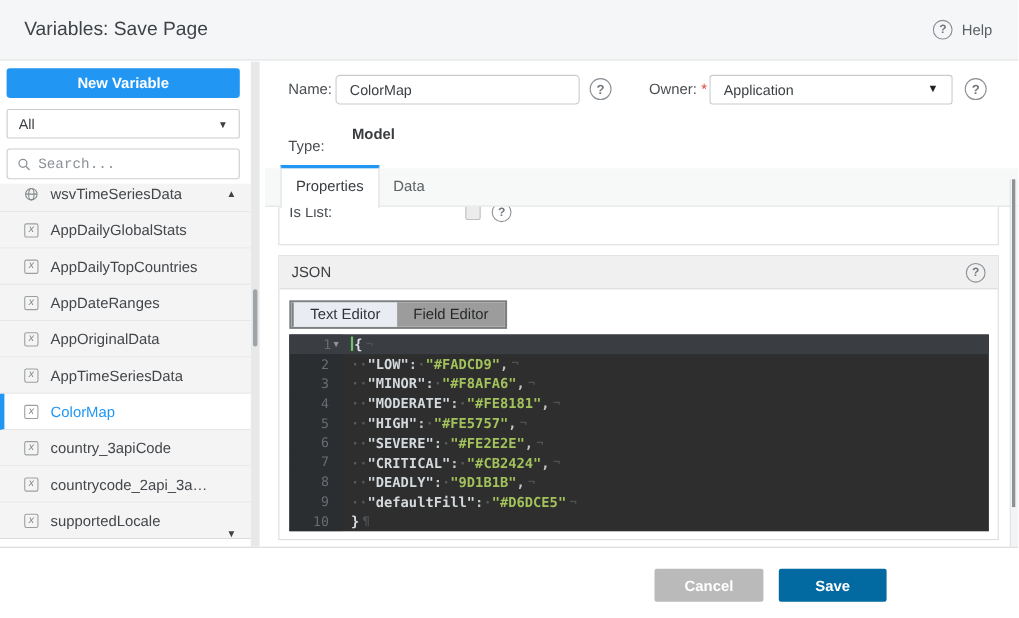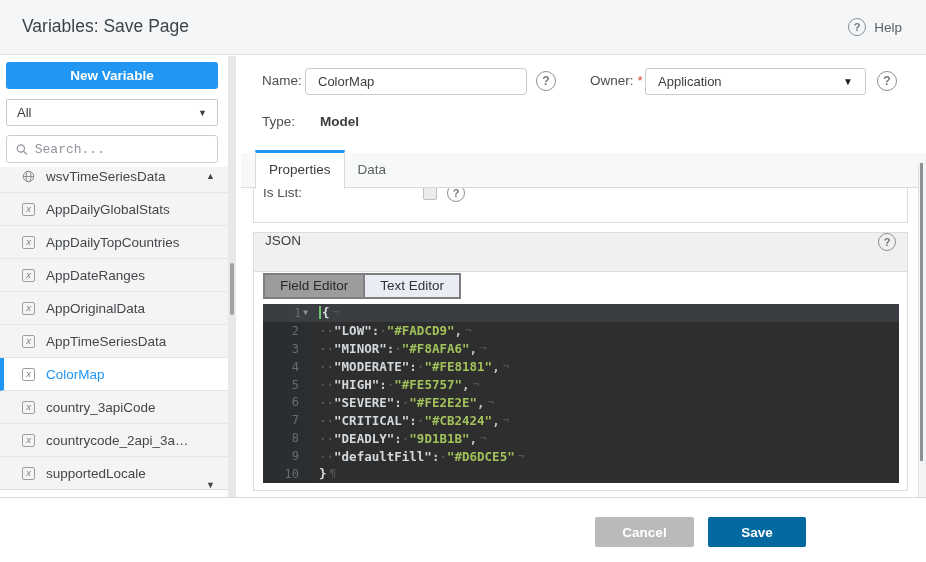--- a/index.html
+++ b/index.html
@@ -58,43 +58,43 @@
   .name-input { position:absolute; left:64px; top:12px; width:222px; height:27px;
     border:1px solid #c9cbcd; border-radius:4px; padding:0 12px; font-size:13px;
     font-family:"Liberation Sans", sans-serif; color:#3c4043; outline:none; }
   .owner-select { position:absolute; left:404px; top:12px; width:221px; height:27px;
     border:1px solid #c9cbcd; border-radius:3px; background:#fff; cursor:pointer;
     display:flex; align-items:center; padding:0 12px; font-size:13px; color:#3c4043; }
   .owner-select .caret { margin-left:auto; font-size:10px; color:#222; }
   .help1 { position:absolute; left:295px; top:15px; }
   .help2 { position:absolute; left:636px; top:15px; }
   .type-value { position:absolute; left:79px; top:56px; font-size:13.5px; font-weight:bold; color:#3a3d40; line-height:20px; }
-  .type-lbl { top:56px; line-height:20px; }
+  .type-lbl { top:67px; line-height:20px; }
 
   
   .tabbar { position:absolute; left:0; top:97px; width:685px; height:35px;
     background:#f7f8f8; border-bottom:1px solid #dcdcdc; display:flex; padding-left:14px; }
   .tab { height:35px; line-height:34px; padding:0 13px; font-size:13.5px; color:#5c6165; cursor:pointer; }
   .tab.active { position:relative; z-index:2; height:39px; margin-top:-3px;
     border-top:3px solid #2196f3; border-left:1px solid #dcdcdc; border-right:1px solid #dcdcdc;
     background:#fff; color:#3a3d40; line-height:33px; }
 
   
   .content { position:absolute; left:0; top:132px; width:685px; height:309px; overflow:hidden; background:#fff; }
   .islist-panel { position:absolute; left:12px; top:-5px; width:655px; height:40px;
     border:1px solid #ddd; background:#fff; }
   .islist-lbl { position:absolute; left:9px; top:1px; font-size:13.5px; color:#4a4e52; }
   .checkbox { position:absolute; left:169px; top:2px; width:14px; height:14px;
     border:1px solid #bcbec0; border-radius:2px; background:#ececec; cursor:pointer; }
   .help3 { position:absolute; left:193px; top:0px; }
 
   .json-panel { position:absolute; left:12px; top:44px; width:655px; height:259px;
     border:1px solid #ddd; background:#fff; }
-  .json-header { height:39px; background:#f0f0f0; border-bottom:1px solid #ddd;
-    display:flex; padding:0 11px; }
+  .json-header { height:30px; background:#f0f0f0; border-bottom:1px solid #ddd;
+    display:flex; align-items:center; padding:0 11px; }
   .json-header .jtitle { font-size:13.5px; color:#3b3e41; }
   .json-header .qcircle { margin-left:auto; }
   .seg-control { position:absolute; left:9px; top:40px; display:flex;
     border:2px solid #7d7f81; cursor:pointer; }
   .seg { height:22px; line-height:22px; padding:0 15px; font-size:13.5px; color:#303336; }
   .seg.active { background:#9c9c9c; color:#26282a; }
   .seg.inactive { background:#e9edf3; border-left:2px solid #7d7f81; }
 
   
   .editor { position:absolute; left:9px; top:71px; width:636px; height:179px;
@@ -242,22 +242,22 @@
         <span class="checkbox"></span>
         <span class="help3 qcircle">?</span>
       </div>
 
       <div class="json-panel">
         <div class="json-header">
           <span class="jtitle">JSON</span>
           <span class="qcircle">?</span>
         </div>
         <div class="seg-control">
+            <div class="seg inactive">Text Editor</div>
             <div class="seg active">Field Editor</div>
-            <div class="seg inactive">Text Editor</div>
           </div>
         <div class="editor">
             <div class="cline active"><span class="gut">1<span class="fold">▼</span></span><span class="codepart"><span class="caret-bar"></span><span class="tk-brace">{</span><span class="tk-mark">¬</span></span></div>
             <div class="cline"><span class="gut">2</span><span class="codepart"><span class="tk-ws">··</span><span class="tk-key">"LOW"</span><span class="tk-punct">:</span><span class="tk-ws">·</span><span class="tk-value">"#FADCD9"</span><span class="tk-punct">,</span><span class="tk-mark">¬</span></span></div>
             <div class="cline"><span class="gut">3</span><span class="codepart"><span class="tk-ws">··</span><span class="tk-key">"MINOR"</span><span class="tk-punct">:</span><span class="tk-ws">·</span><span class="tk-value">"#F8AFA6"</span><span class="tk-punct">,</span><span class="tk-mark">¬</span></span></div>
             <div class="cline"><span class="gut">4</span><span class="codepart"><span class="tk-ws">··</span><span class="tk-key">"MODERATE"</span><span class="tk-punct">:</span><span class="tk-ws">·</span><span class="tk-value">"#FE8181"</span><span class="tk-punct">,</span><span class="tk-mark">¬</span></span></div>
             <div class="cline"><span class="gut">5</span><span class="codepart"><span class="tk-ws">··</span><span class="tk-key">"HIGH"</span><span class="tk-punct">:</span><span class="tk-ws">·</span><span class="tk-value">"#FE5757"</span><span class="tk-punct">,</span><span class="tk-mark">¬</span></span></div>
             <div class="cline"><span class="gut">6</span><span class="codepart"><span class="tk-ws">··</span><span class="tk-key">"SEVERE"</span><span class="tk-punct">:</span><span class="tk-ws">·</span><span class="tk-value">"#FE2E2E"</span><span class="tk-punct">,</span><span class="tk-mark">¬</span></span></div>
             <div class="cline"><span class="gut">7</span><span class="codepart"><span class="tk-ws">··</span><span class="tk-key">"CRITICAL"</span><span class="tk-punct">:</span><span class="tk-ws">·</span><span class="tk-value">"#CB2424"</span><span class="tk-punct">,</span><span class="tk-mark">¬</span></span></div>
             <div class="cline"><span class="gut">8</span><span class="codepart"><span class="tk-ws">··</span><span class="tk-key">"DEADLY"</span><span class="tk-punct">:</span><span class="tk-ws">·</span><span class="tk-value">"9D1B1B"</span><span class="tk-punct">,</span><span class="tk-mark">¬</span></span></div>

